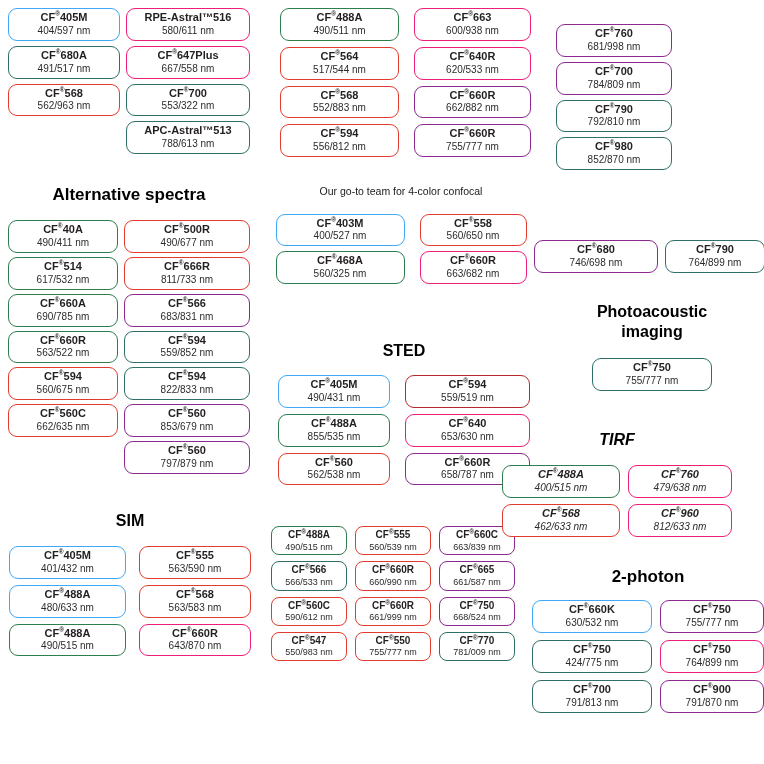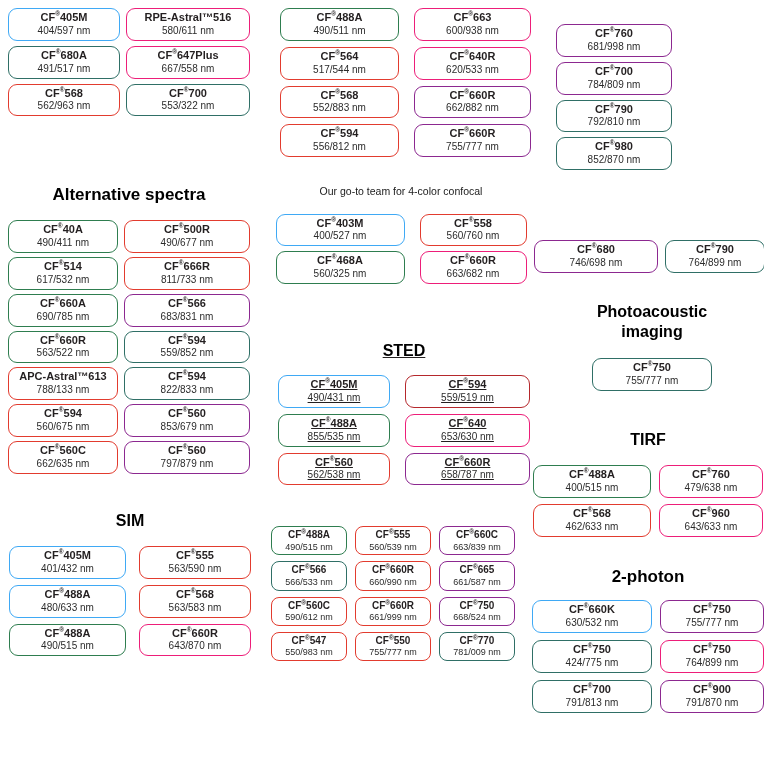--- a/index.html
+++ b/index.html
@@ -21,27 +21,27 @@
   .pill.small .rg{font-size:9px;}
 
   
   #g0{left:8px;top:8px;}                       #g0 .cols{gap:6px;}   #g0 .col{gap:5px;}
   #g1{left:280px;top:8px;}                     #g1 .cols{gap:15px;}  #g1 .col{gap:6px;}
   #g2{left:556px;top:24px;}                    #g2 .col{gap:5px;}
   #g3{left:4px;top:184px;width:250px;}         #g3 .sec-title{font-size:17px;}
   #g3 .cols{gap:6px;margin-top:15px;}          #g3 .col{gap:4px;}
   #g4{left:270px;top:184px;width:262px;}       #g4 .sec-title{font-size:17px;}
   #g4 .cols{gap:15px;margin-top:15px;}         #g4 .col{gap:5px;}
-  #g5{left:276px;top:341px;width:256px;text-decoration:underline;}       #g5 .cols{gap:15px;margin-top:14px;}  #g5 .col{gap:6px;}
+  #g5{left:276px;top:341px;width:256px;}       #g5 .cols{gap:15px;margin-top:14px;}  #g5 .col{gap:6px;}
   #g6{left:8px;top:511px;width:244px;}         #g6 .cols{gap:13px;margin-top:15px;}  #g6 .col{gap:6px;}
   #g7{left:270px;top:511px;width:246px;}       #g7 .cols{gap:8px;margin-top:15px;}   #g7 .col{gap:6px;}
   #g8{left:534px;top:240px;}                   #g8 .cols{gap:7px;}
   #g9{left:540px;top:302px;width:224px;}       #g9 .sec-title{max-width:150px;margin:0 auto;}
   #g9 .cols{margin-top:16px;}
-  #g10{left:532px;top:430px;width:232px;}      #g10 .cols{gap:8px;margin-top:15px;}  #g10 .col{gap:6px;}
+  #g10{left:501px;top:430px;width:232px;font-style:italic;}      #g10 .cols{gap:8px;margin-top:15px;}  #g10 .col{gap:6px;}
   #g11{left:532px;top:566px;width:232px;}      #g11 .sec-title{font-size:17px;}
   #g11 .cols{gap:8px;margin-top:13px;}         #g11 .col{gap:7px;}
 </style>
 </head>
 <body>
 
 <div id="canvas">
 
   <section class="group" id="g0">
     <div class="cols">
@@ -65,20 +65,24 @@
             <div class="rg">580/611 nm</div>
           </div>
           <div class="pill" style="border-color: rgb(237, 30, 121);">
             <div class="nm">CF<sup>®</sup>647Plus</div>
             <div class="rg">667/558 nm</div>
           </div>
           <div class="pill" style="border-color: rgb(47, 111, 102);">
             <div class="nm">CF<sup>®</sup>700</div>
             <div class="rg">553/322 nm</div>
           </div>
+          <div class="pill" style="border-color: rgb(47, 111, 102);">
+            <div class="nm">APC-Astral™513</div>
+            <div class="rg">788/613 nm</div>
+          </div>
         </div>
       </div>
   </section>
 
   <section class="group" id="g1">
     <div class="cols">
         <div class="col" style="width: 119px;">
           <div class="pill" style="border-color: rgb(46, 125, 79);">
             <div class="nm">CF<sup>®</sup>488A</div>
             <div class="rg">490/511 nm</div>
@@ -154,24 +158,20 @@
           </div>
           <div class="pill" style="border-color: rgb(46, 125, 79);">
             <div class="nm">CF<sup>®</sup>660A</div>
             <div class="rg">690/785 nm</div>
           </div>
           <div class="pill" style="border-color: rgb(46, 125, 79);">
             <div class="nm">CF<sup>®</sup>660R</div>
             <div class="rg">563/522 nm</div>
           </div>
           <div class="pill" style="border-color: rgb(226, 59, 46);">
-            <div class="nm">APC-Astral™613</div>
-            <div class="rg">788/133 nm</div>
-          </div>
-          <div class="pill" style="border-color: rgb(226, 59, 46);">
             <div class="nm">CF<sup>®</sup>594</div>
             <div class="rg">560/675 nm</div>
           </div>
           <div class="pill" style="border-color: rgb(226, 59, 46);">
             <div class="nm">CF<sup>®</sup>560C</div>
             <div class="rg">662/635 nm</div>
           </div>
         </div>
         <div class="col" style="width: 126px;">
           <div class="pill" style="border-color: rgb(226, 59, 46);">
@@ -215,21 +215,21 @@
             <div class="rg">400/527 nm</div>
           </div>
           <div class="pill" style="border-color: rgb(46, 125, 79);">
             <div class="nm">CF<sup>®</sup>468A</div>
             <div class="rg">560/325 nm</div>
           </div>
         </div>
         <div class="col" style="width: 107px;">
           <div class="pill" style="border-color: rgb(226, 59, 46);">
             <div class="nm">CF<sup>®</sup>558</div>
-            <div class="rg">560/760 nm</div>
+            <div class="rg">560/650 nm</div>
           </div>
           <div class="pill" style="border-color: rgb(237, 30, 121);">
             <div class="nm">CF<sup>®</sup>660R</div>
             <div class="rg">663/682 nm</div>
           </div>
         </div>
       </div>
   </section>
 
   <section class="group" id="g5">
@@ -401,21 +401,21 @@
             <div class="rg">462/633 nm</div>
           </div>
         </div>
         <div class="col" style="width: 104px;">
           <div class="pill" style="border-color: rgb(237, 30, 121);">
             <div class="nm">CF<sup>®</sup>760</div>
             <div class="rg">479/638 nm</div>
           </div>
           <div class="pill" style="border-color: rgb(237, 30, 121);">
             <div class="nm">CF<sup>®</sup>960</div>
-            <div class="rg">643/633 nm</div>
+            <div class="rg">812/633 nm</div>
           </div>
         </div>
       </div>
   </section>
 
   <section class="group" id="g11">
     <h2 class="sec-title">2-photon</h2>
     <div class="cols">
         <div class="col" style="width: 120px;">
           <div class="pill" style="border-color: rgb(63, 169, 245);">

